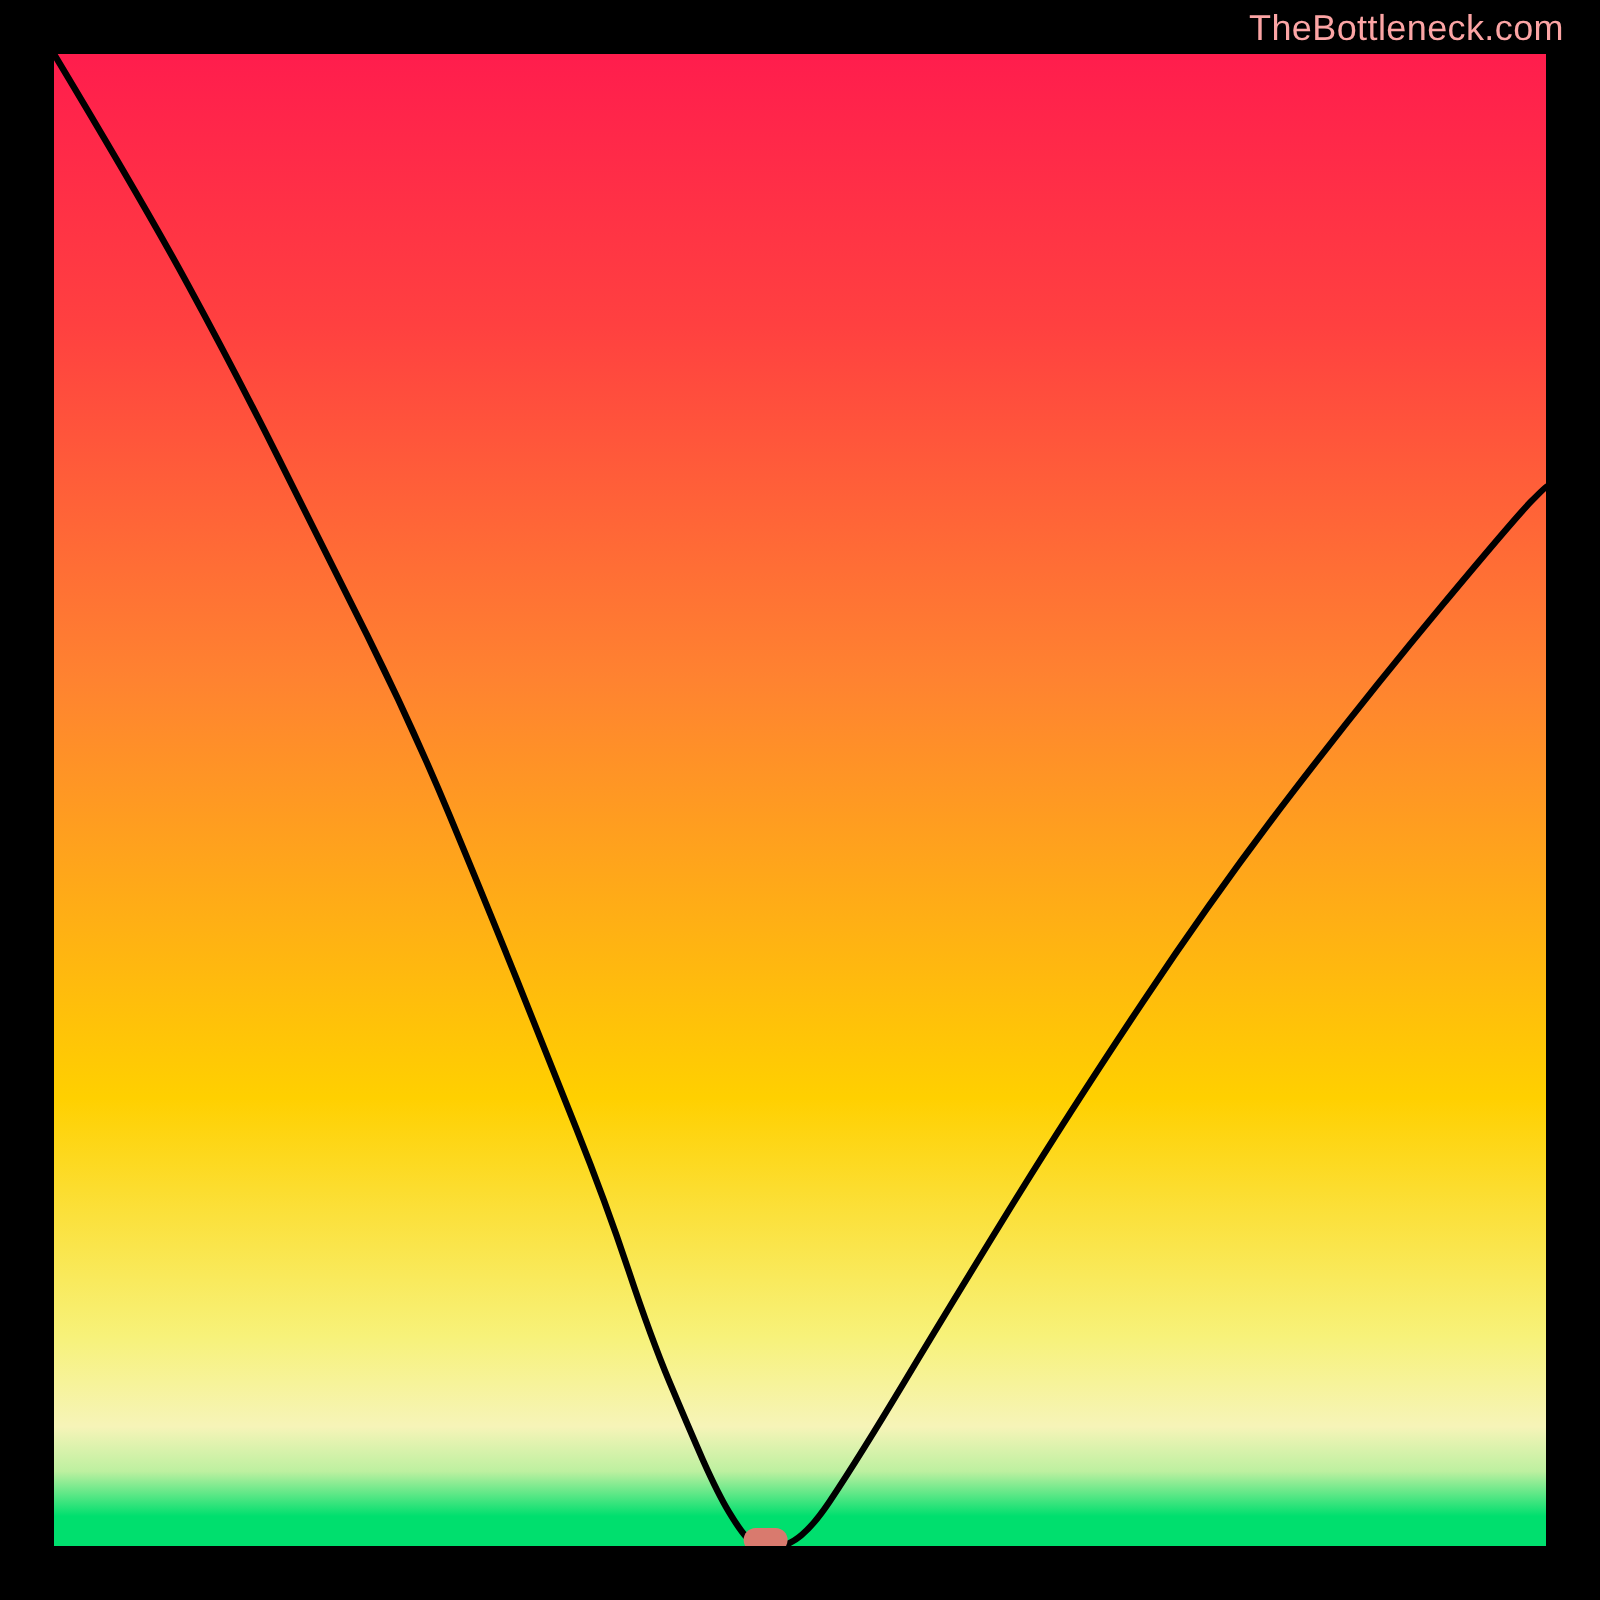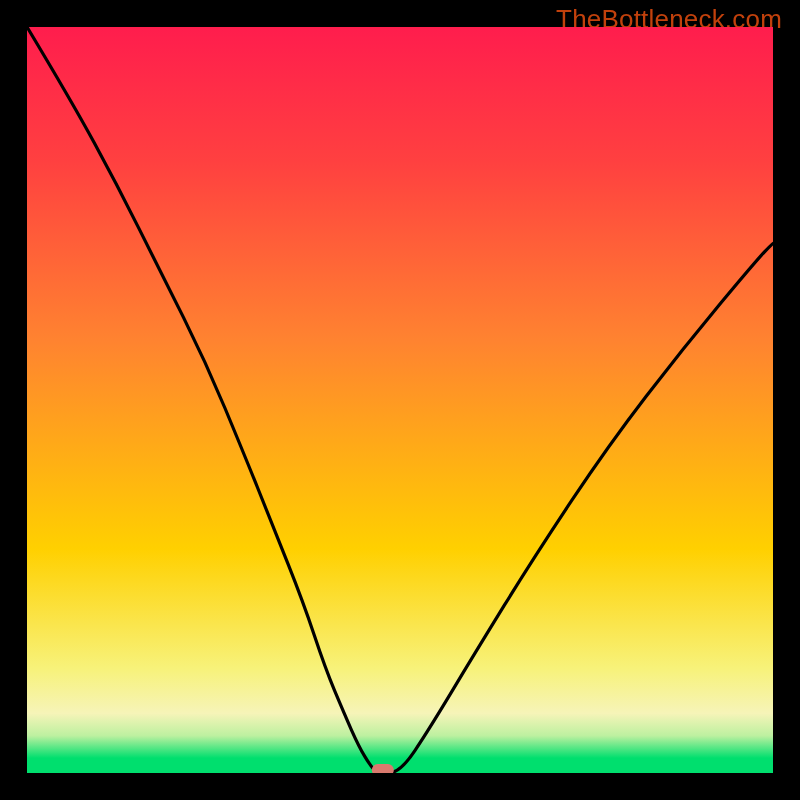--- a/index.html
+++ b/index.html
@@ -8,22 +8,22 @@
     position: relative;
     width: 800px;
     height: 800px;
     background: #000;
   }
   .watermark {
     position: absolute;
     top: 4px;
     right: 18px;
     font-family: Arial, Helvetica, sans-serif;
-    font-size: 26px;
-    color: #c2410c;
+    font-size: 18px;
+    color: #fca5a5;
     font-weight: 500;
     letter-spacing: 0.2px;
   }
   .plot {
     position: absolute;
     left: 27px;
     top: 27px;
     width: 746px;
     height: 746px;
     overflow: hidden;

